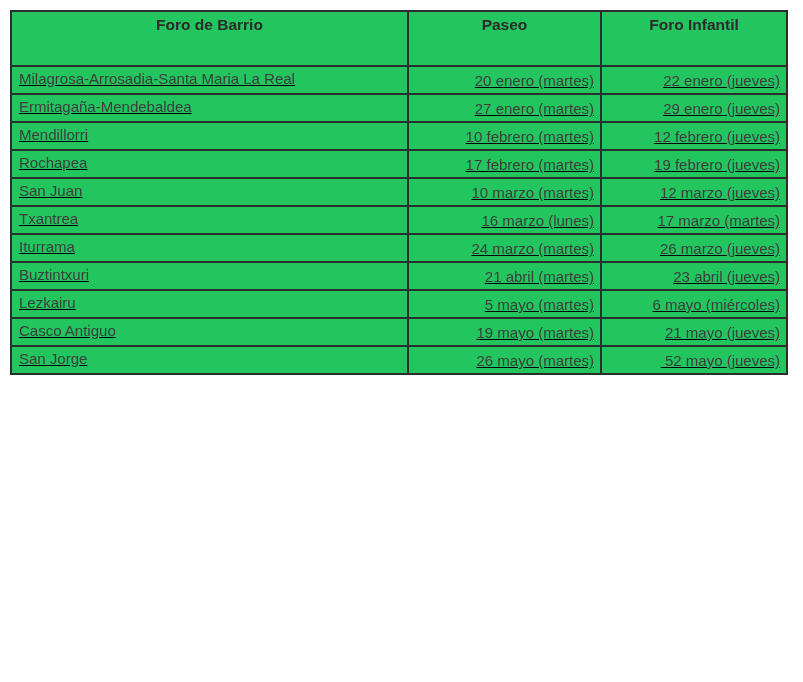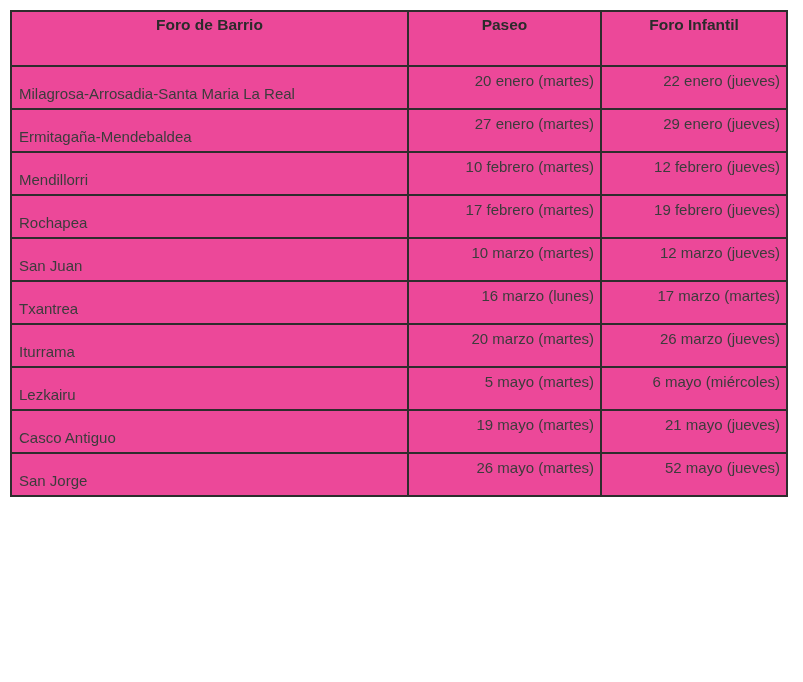--- a/index.html
+++ b/index.html
@@ -12,35 +12,35 @@
   }
   .table-wrap {
     position: absolute;
     left: 10px;
     top: 10px;
   }
   table.schedule {
     border-collapse: collapse;
     table-layout: fixed;
     width: 776px;
-    background: #ec4899;
+    background: #22c55e;
     padding-left: 20px;
   }
   table.schedule col.c-barrio { width: 397px; }
   table.schedule col.c-paseo  { width: 193px; }
   table.schedule col.c-foro   { width: 186px; }
   table.schedule th,
   table.schedule td {
     border: 2px solid #2d2d2d;
     font-size: 15px;
     color: #3c3c3c;
     overflow: hidden;
   }
   table.schedule thead tr { height: 55px; }
-  table.schedule tbody tr { height: 43px; }
+  table.schedule tbody tr { height: 28px; text-decoration: underline; }
   table.schedule th {
     font-weight: bold;
     color: #2b2b2b;
     text-align: center;
     vertical-align: top;
     padding: 4px 4px 0 4px;
     font-size: 15.5px;
   }
   td.barrio {
     text-align: left;
@@ -98,22 +98,27 @@
         <td class="fecha">10 marzo (martes)</td>
         <td class="fecha">12 marzo (jueves)</td>
       </tr>
       <tr>
         <td class="barrio">Txantrea</td>
         <td class="fecha">16 marzo (lunes)</td>
         <td class="fecha">17 marzo (martes)</td>
       </tr>
       <tr>
         <td class="barrio">Iturrama</td>
-        <td class="fecha">20 marzo (martes)</td>
+        <td class="fecha">24 marzo (martes)</td>
         <td class="fecha">26 marzo (jueves)</td>
+      </tr>
+      <tr>
+        <td class="barrio">Buztintxuri</td>
+        <td class="fecha">21 abril (martes)</td>
+        <td class="fecha">23 abril (jueves)</td>
       </tr>
       <tr>
         <td class="barrio">Lezkairu</td>
         <td class="fecha">5 mayo (martes)</td>
         <td class="fecha">6 mayo (miércoles)</td>
       </tr>
       <tr>
         <td class="barrio">Casco Antiguo</td>
         <td class="fecha">19 mayo (martes)</td>
         <td class="fecha">21 mayo (jueves)</td>

